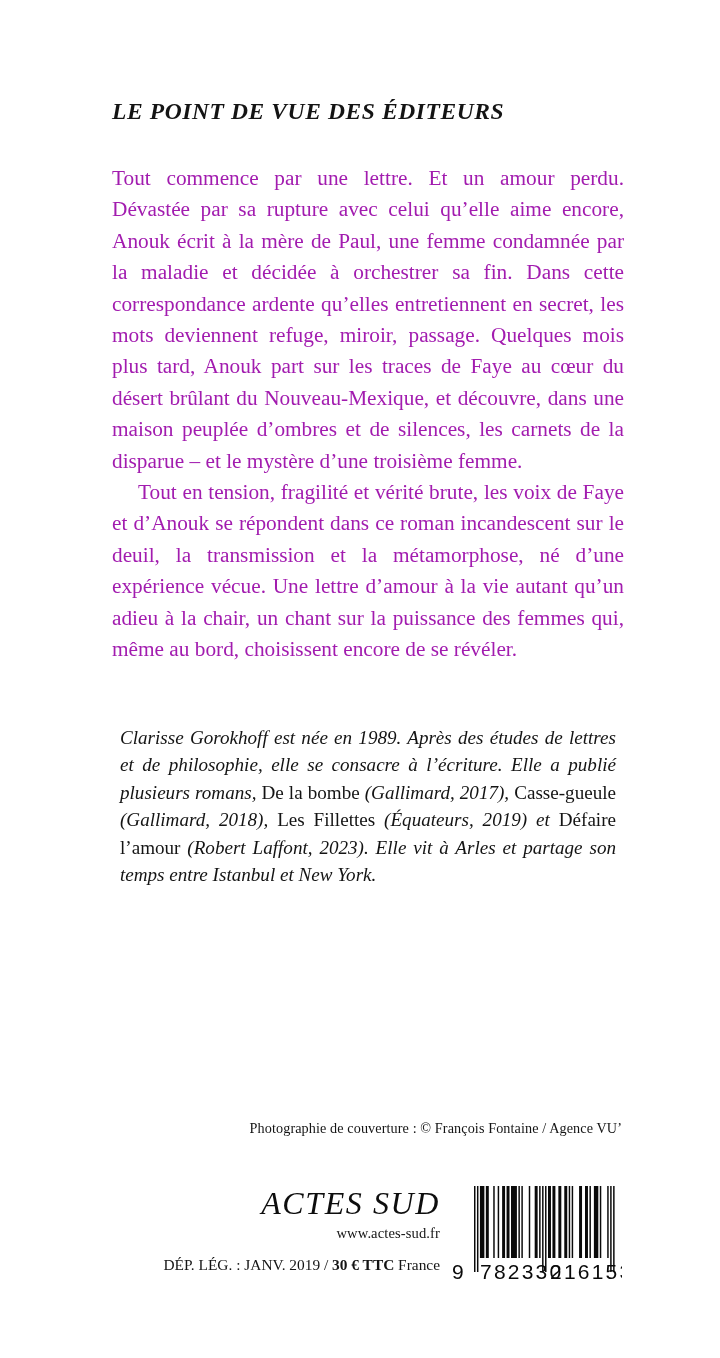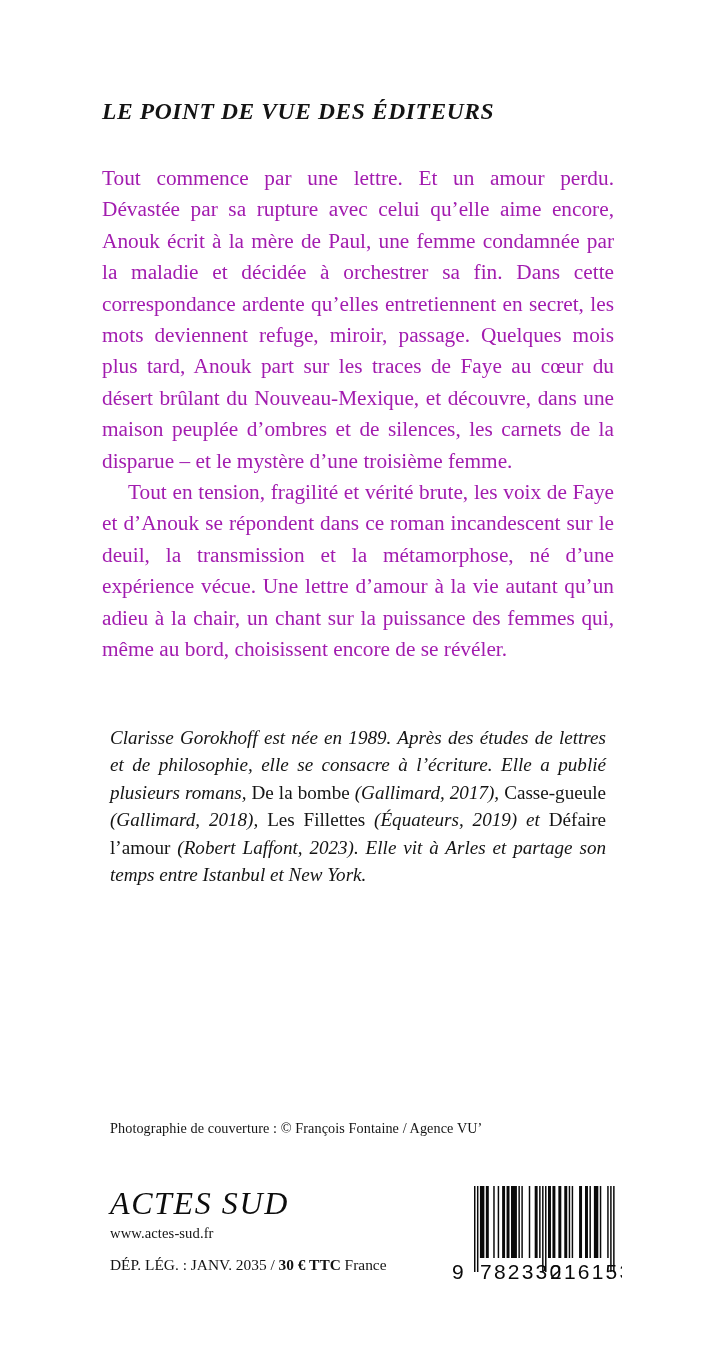--- a/index.html
+++ b/index.html
@@ -20,21 +20,21 @@
   .page {
     position: absolute;
     left: 0; top: 0;
     width: 720px;
     height: 1358px;
     background: #ffffff;
   }
 
   .content {
     position: absolute;
-    left: 102px;
+    left: 112px;
     top: 98px;
     width: 512px;
   }
 
   
   .editors-header {
     font-style: italic;
     font-size: 23.5px;
     letter-spacing: 0.6px;
     line-height: 1.15;
@@ -75,20 +75,21 @@
   .bio .roman {
     font-style: normal;
   }
 
   
   .footer {
     position: absolute;
     left: 110px;
     top: 1119px;
     width: 512px;
+    text-align: right;
   }
 
   .photo-credit {
     font-size: 14.2px;
     line-height: 18px;
     letter-spacing: 0.1px;
     color: #141414;
     white-space: nowrap;
     margin: 0;
   }
@@ -173,21 +174,21 @@
 
   <div class="footer">
 
     <p class="photo-credit">Photographie de couverture : © François Fontaine / Agence VU’</p>
 
     <div class="imprint-row">
 
       <div class="imprint-left">
         <div class="publisher-logo">ACTES SUD</div>
         <div class="website">www.actes-sud.fr</div>
-        <div class="legal-line"><span>DÉP. LÉG. : JANV. 2035 / </span><span class="price">30 € TTC</span><span> France</span></div>
+        <div class="legal-line"><span>DÉP. LÉG. : JANV. 2019 / </span><span class="price">30 € TTC</span><span> France</span></div>
       </div>
 
       <div class="barcode-wrap">
         <svg class="barcode-svg" viewBox="0 0 176 104" preserveAspectRatio="none">
           <rect x="0" y="0" width="176" height="104" fill="#ffffff"></rect>
           <g id="bc-bars" fill="#0a0a0a">
               <rect x="28.00" y="4" width="1.48" height="86"></rect>
               <rect x="30.96" y="4" width="1.48" height="86"></rect>
               <rect x="33.92" y="4" width="4.44" height="72"></rect>
               <rect x="39.84" y="4" width="2.96" height="72"></rect>

